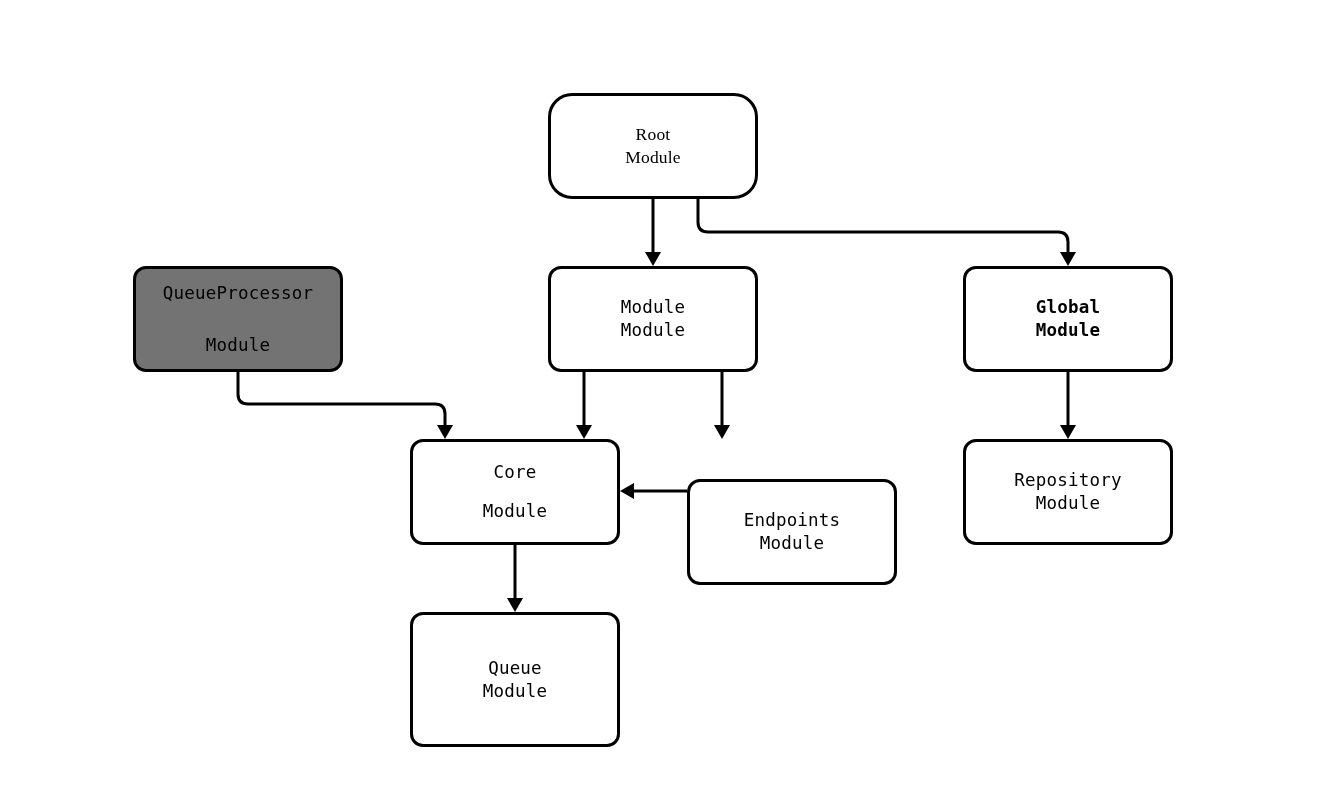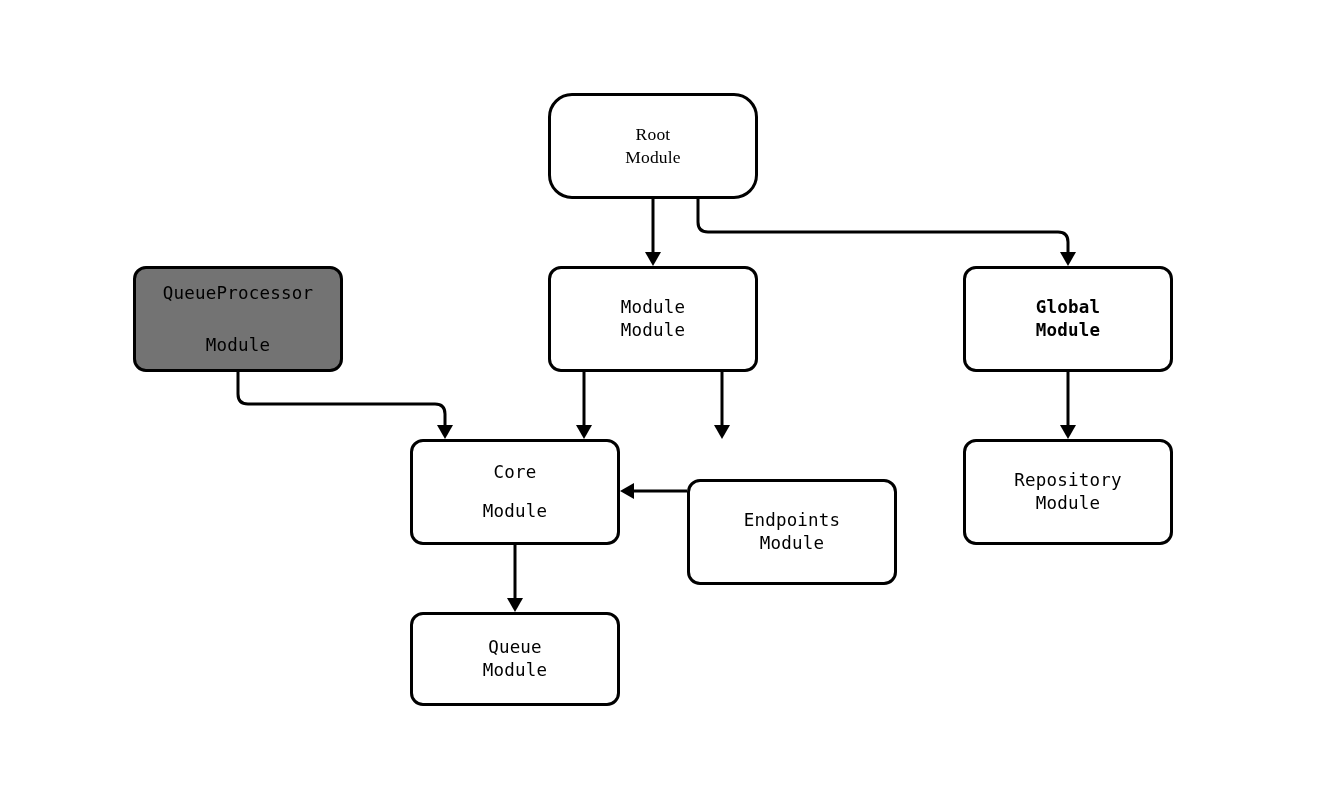--- a/index.html
+++ b/index.html
@@ -111,19 +111,19 @@
         <span class="node-line">Module</span>
       </div>
       <div class="node" style="left: 687px; top: 439px; width: 210px; height: 106px; border-width: 3px; border-color: rgb(0, 0, 0); border-radius: 13px; background: rgb(255, 255, 255); margin-top: 40px;">
         <span class="node-line">Endpoints</span>
         <span class="node-line">Module</span>
       </div>
       <div class="node" style="left: 963px; top: 439px; width: 210px; height: 106px; border-width: 3px; border-color: rgb(0, 0, 0); border-radius: 13px; background: rgb(255, 255, 255);">
         <span class="node-line">Repository</span>
         <span class="node-line">Module</span>
       </div>
-      <div class="node" style="left: 410px; top: 612px; width: 210px; height: 94px; border-width: 3px; border-color: rgb(0, 0, 0); border-radius: 13px; background: rgb(255, 255, 255);">
+      <div class="node" style="left: 410px; top: 612px; width: 210px; height: 135px; border-width: 3px; border-color: rgb(0, 0, 0); border-radius: 13px; background: rgb(255, 255, 255);">
         <span class="node-line">Queue</span>
         <span class="node-line">Module</span>
       </div>
     </div>
 
 </div>
 
 </body></html>

